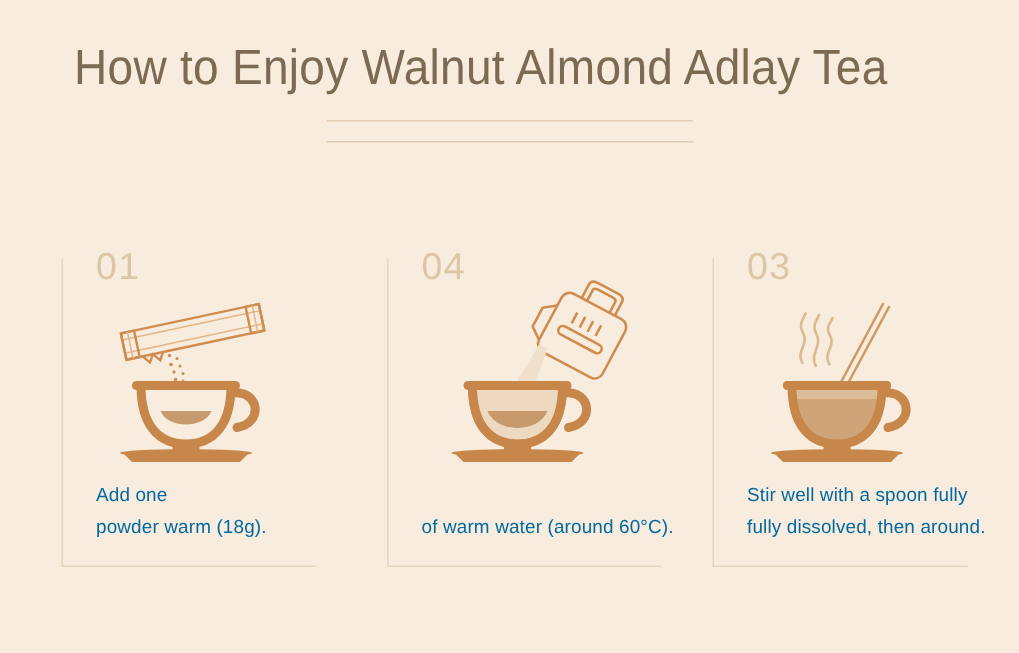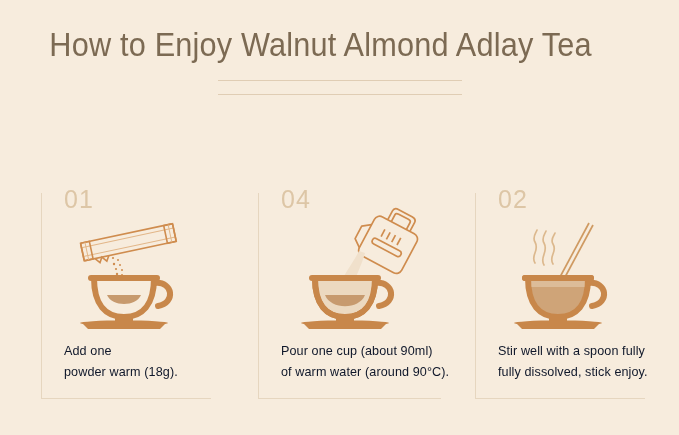--- a/index.html
+++ b/index.html
@@ -64,21 +64,20 @@
     height: 210px;
   }
   .card {
     position: absolute;
     top: 0;
     width: 172px;
     height: 206px;
     border-left: 1px solid #e6d6bf;
     border-bottom: 1px solid #e6d6bf;
     box-sizing: border-box;
-    margin-top: 21px;
   }
   .card.c1 { left: 41px;  width: 170px; }
   .card.c2 { left: 258px; width: 183px; }
   .card.c3 { left: 475px; width: 170px; }
 
   .step-num {
     position: absolute;
     left: 22px;
     top: -6px;
     font-size: 25px;
@@ -99,21 +98,21 @@
   .card.c1 .art svg { margin-left: 18px; }
   .card.c2 .art svg { margin-left: 22px; }
   .card.c3 .art svg { margin-left: 18px; }
 
   .caption {
     position: absolute;
     left: 22px;
     bottom: 14px;
     font-size: 12.6px;
     line-height: 1.72;
-    color: #0f172a;
+    color: #0369a1;
     letter-spacing: 0.1px;
     white-space: nowrap;
   }
   .caption .line { display: block; }
 </style>
 </head>
 <body>
 
 <div id="infographic">
 
@@ -213,27 +212,26 @@
 
           <path d="M95 76 C113 74, 116 96, 98 99" fill="none" stroke="#c8874a" stroke-width="6" stroke-linecap="round"></path>
           <rect x="55" y="108" width="18" height="6" fill="#c8874a"></rect>
 
           <path d="M22 116 L106 116 L100 122 L28 122 Z" fill="#c8874a"></path>
           <ellipse cx="64" cy="116" rx="44" ry="2.6" fill="#c8874a"></ellipse>
         </svg>
       </div>
 
       <div class="caption">
-        <span class="line">Pour one cup (about 90ml)</span>
-        <span class="line">of warm water (around 90°C).</span>
+        <span class="line">of warm water (around 60°C).</span>
       </div>
     </div>
 
     <div class="card c3">
-      <div class="step-num">02</div>
+      <div class="step-num">03</div>
 
       <div class="art">
         <svg width="135" height="125" viewBox="0 0 135 125">
 
           <g fill="none" stroke="#dcb88d" stroke-width="1.7" stroke-linecap="round">
             <path d="M41 56 C36 48, 46 44, 41 35 C38 30, 42 26, 43 23"></path>
             <path d="M50 58 C45 50, 55 45, 50 36 C47 31, 51 27, 52 24"></path>
             <path d="M59 57 C54 49, 64 45, 59 37 C56 32, 60 29, 61 26"></path>
           </g>
 
@@ -253,18 +251,18 @@
           <path d="M95 76 C113 74, 116 96, 98 99" fill="none" stroke="#c8874a" stroke-width="6" stroke-linecap="round"></path>
           <rect x="55" y="108" width="18" height="6" fill="#c8874a"></rect>
 
           <path d="M22 116 L106 116 L100 122 L28 122 Z" fill="#c8874a"></path>
           <ellipse cx="64" cy="116" rx="44" ry="2.6" fill="#c8874a"></ellipse>
         </svg>
       </div>
 
       <div class="caption">
         <span class="line">Stir well with a spoon fully</span>
-        <span class="line">fully dissolved, stick enjoy.</span>
+        <span class="line">fully dissolved, then around.</span>
       </div>
     </div>
 
   </div>
 </div>
 
 </body></html>

